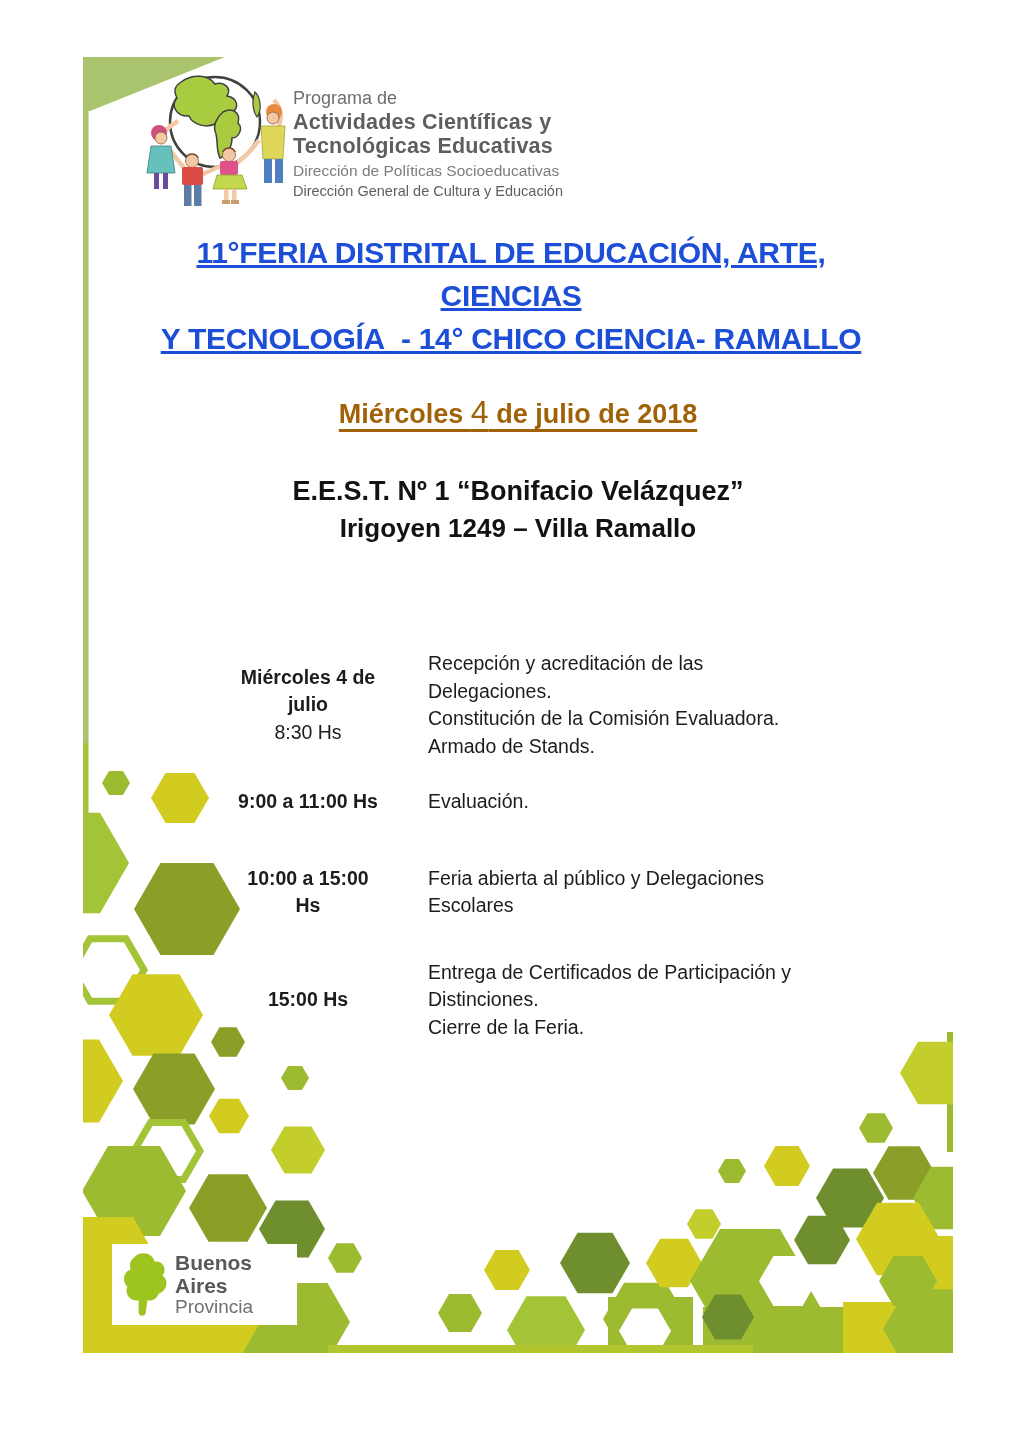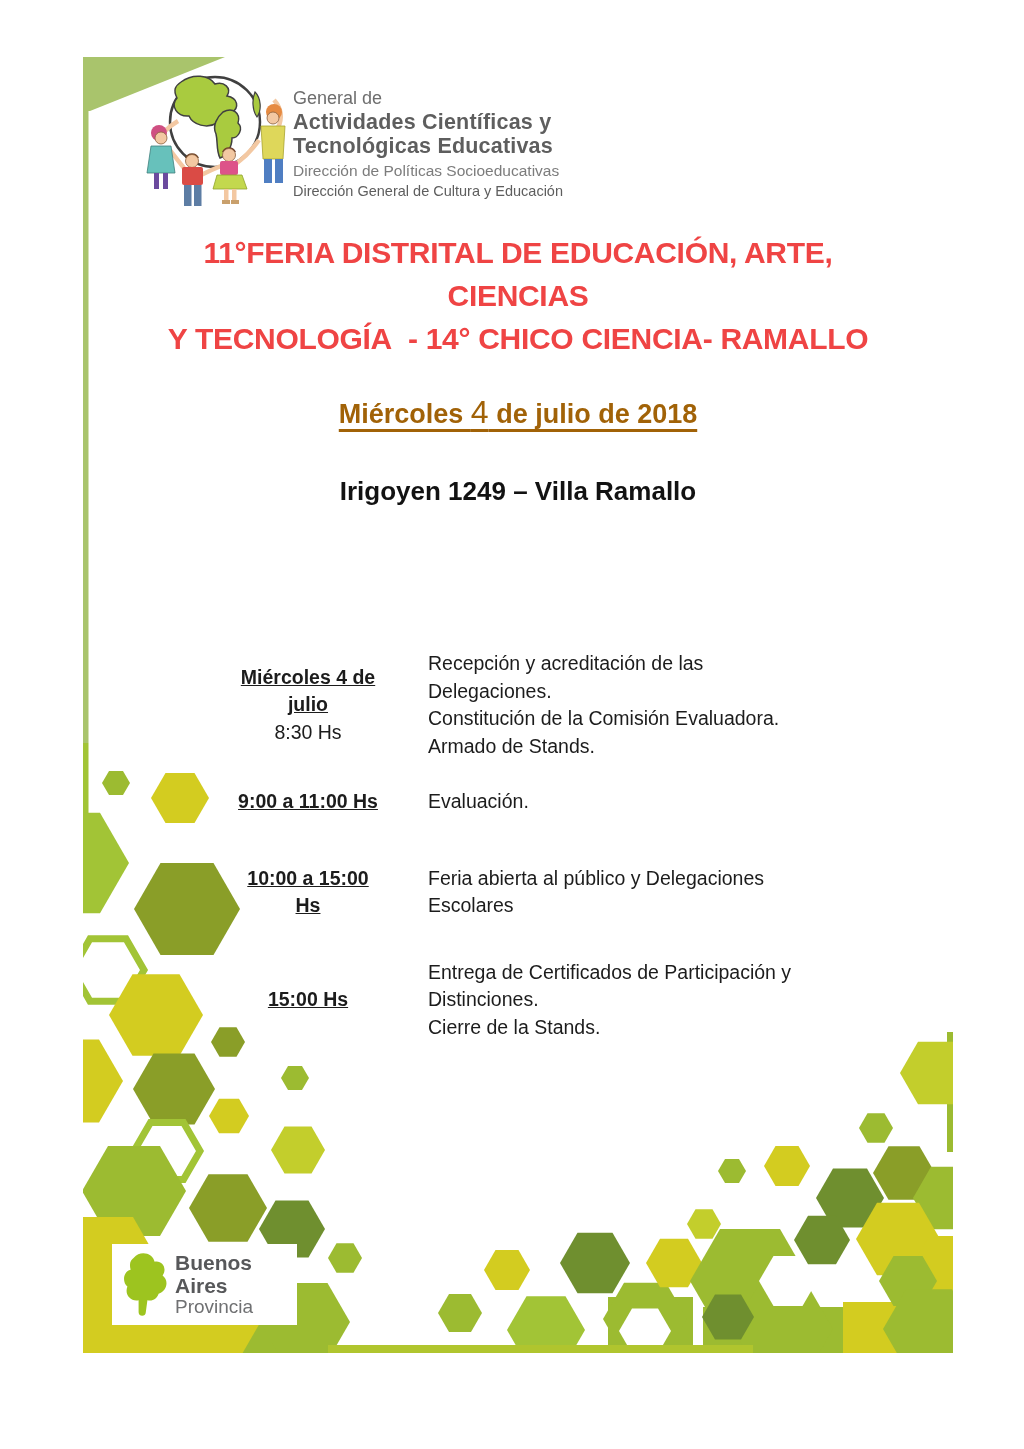--- a/index.html
+++ b/index.html
@@ -12,22 +12,22 @@
   
   #hex-layer{left:83px;top:57px;width:870px;height:1296px;z-index:0;}
   
   #globe-logo{left:143px;top:70px;width:158px;height:156px;z-index:1;}
   .logo-text{left:293px;top:88px;z-index:1;line-height:1.12;}
   .lt1{font-size:18px;color:var(--logo_text_gray2,#6e6e6e);margin-bottom:2px;}
   .lt2,.lt3{font-size:21.5px;font-weight:bold;color:var(--logo_text_dark,#5e5e5e);letter-spacing:.2px;}
   .lt4{font-size:15.5px;color:var(--logo_text_gray,#7c7c7c);margin-top:4px;}
   .lt5{font-size:14.5px;font-weight:normal;color:var(--logo_text_dark,#5e5e5e);margin-top:3px;}
   
-  .title-block{left:83px;top:231px;width:870px;text-align:center;z-index:1;
-    font-size:30px;font-weight:bold;line-height:43px;letter-spacing:-.3px;color:#ef4444;}
+  .title-block{left:76px;top:231px;width:870px;text-align:center;z-index:1;
+    font-size:30px;font-weight:bold;line-height:43px;letter-spacing:-.3px;color:#1d4ed8;text-decoration:underline;}
   .title-block div{white-space:pre-wrap;}
   
   .date-block{left:83px;top:394px;width:870px;text-align:center;z-index:1;
     font-size:27px;font-weight:bold;color:#a16207;}
   .date-inner{text-decoration:underline;text-decoration-thickness:2.5px;text-underline-offset:6px;}
   .date-day{font-size:32px;font-weight:400;}
   
   .venue-block{left:83px;top:473px;width:870px;text-align:center;z-index:1;
     font-size:27px;font-weight:bold;line-height:37px;color:#121212;}
   .venue-line2{font-size:26px;}
@@ -37,21 +37,21 @@
   .sch-heading span{text-decoration:underline;text-decoration-thickness:2px;text-underline-offset:4px;}
   
   .sch-rows{left:233px;top:650px;width:580px;z-index:1;font-size:19.5px;line-height:27.5px;color:#1c1c1c;}
   .sch-row{display:flex;align-items:center;}
   .sch-row:nth-child(1){margin-bottom:28px;}
   .sch-row:nth-child(2){margin-bottom:49px;}
   .sch-row:nth-child(3){margin-bottom:39px;}
   .sch-row:nth-child(4){margin-bottom:4px;}
   .sch-time{width:150px;text-align:center;flex:0 0 auto;}
   .sch-desc{margin-left:45px;flex:1 1 auto;}
-  .b{font-weight:bold;text-decoration:underline;}
+  .b{font-weight:bold;}
   
   .ba-box{left:112px;top:1244px;width:185px;height:81px;background:#ffffff;z-index:2;display:flex;align-items:center;}
   .ba-icon{width:48px;height:72px;margin-left:9px;flex:0 0 auto;}
   .ba-text{margin-left:6px;line-height:1.05;}
   .ba-line1{font-size:21px;font-weight:bold;color:var(--ba_text_dark,#57585a);}
   .ba-line2{font-size:19px;color:var(--ba_text_gray,#6f7072);}
 </style>
 </head>
 <body>
 
@@ -158,40 +158,41 @@
     <g>
       <circle cx="131" cy="42" r="8" fill="#e68a41"></circle>
       <circle cx="130" cy="48" r="6" fill="#f3c8a2" stroke="#8a5f3c" stroke-width="0.8"></circle>
       <path d="M118 56 L142 56 L140 89 L120 89 Z" fill="#ded75a" stroke="#a8a32e" stroke-width="0.8"></path>
       <rect x="121" y="89" width="8" height="24" fill="#4f7ec2"></rect>
       <rect x="132" y="89" width="8" height="24" fill="#4f7ec2"></rect>
     </g>
   </svg>
 
   <div class="abs logo-text">
-    <div class="lt1">General de</div>
+    <div class="lt1">Programa de</div>
     <div class="lt2">Actividades Científicas y</div>
     <div class="lt3">Tecnológicas Educativas</div>
     <div class="lt4">Dirección de Políticas Socioeducativas</div>
     <div class="lt5">Dirección General de Cultura y Educación</div>
   </div>
 
   <div class="abs title-block">
     <div>11°FERIA DISTRITAL DE EDUCACIÓN, ARTE,</div>
     <div>CIENCIAS</div>
     <div>Y TECNOLOGÍA&nbsp; - 14° CHICO CIENCIA- RAMALLO</div>
   </div>
 
   <div class="abs date-block">
     <span class="date-inner">
       <span>Miércoles </span><span class="date-day">4</span><span> de julio de 2018</span>
     </span>
   </div>
 
   <div class="abs venue-block">
+    <div>E.E.S.T. Nº 1 “Bonifacio Velázquez”</div>
     <div class="venue-line2">Irigoyen 1249 – Villa Ramallo</div>
   </div>
 
 
   <div class="abs sch-rows">
       <div class="sch-row">
         <div class="sch-time">
           <div class="b">Miércoles 4 de julio</div>
           <div>8:30 Hs</div>
         </div>
@@ -219,21 +220,21 @@
           <div>Escolares</div>
         </div>
       </div>
       <div class="sch-row">
         <div class="sch-time">
           <div class="b">15:00 Hs</div>
         </div>
         <div class="sch-desc">
           <div>Entrega de Certificados de Participación y</div>
           <div>Distinciones.</div>
-          <div>Cierre de la Stands.</div>
+          <div>Cierre de la Feria.</div>
         </div>
       </div>
     </div>
 
   <div class="abs ba-box">
     <svg class="ba-icon" viewBox="0 0 60 88">
       <path d="M16 10 C24 0 40 4 42 15 C52 13 58 24 52 32 C60 38 58 51 47 55 C45 61 39 65 33 63 L31 78 C31 84 22 84 22 78 L22 63 C12 65 4 56 8 46 C1 40 3 27 12 25 C10 17 12 13 16 10 Z" fill="#9dc41f" id="ba-shape"></path>
     </svg>
     <div class="ba-text">
       <div class="ba-line1">Buenos Aires</div>

